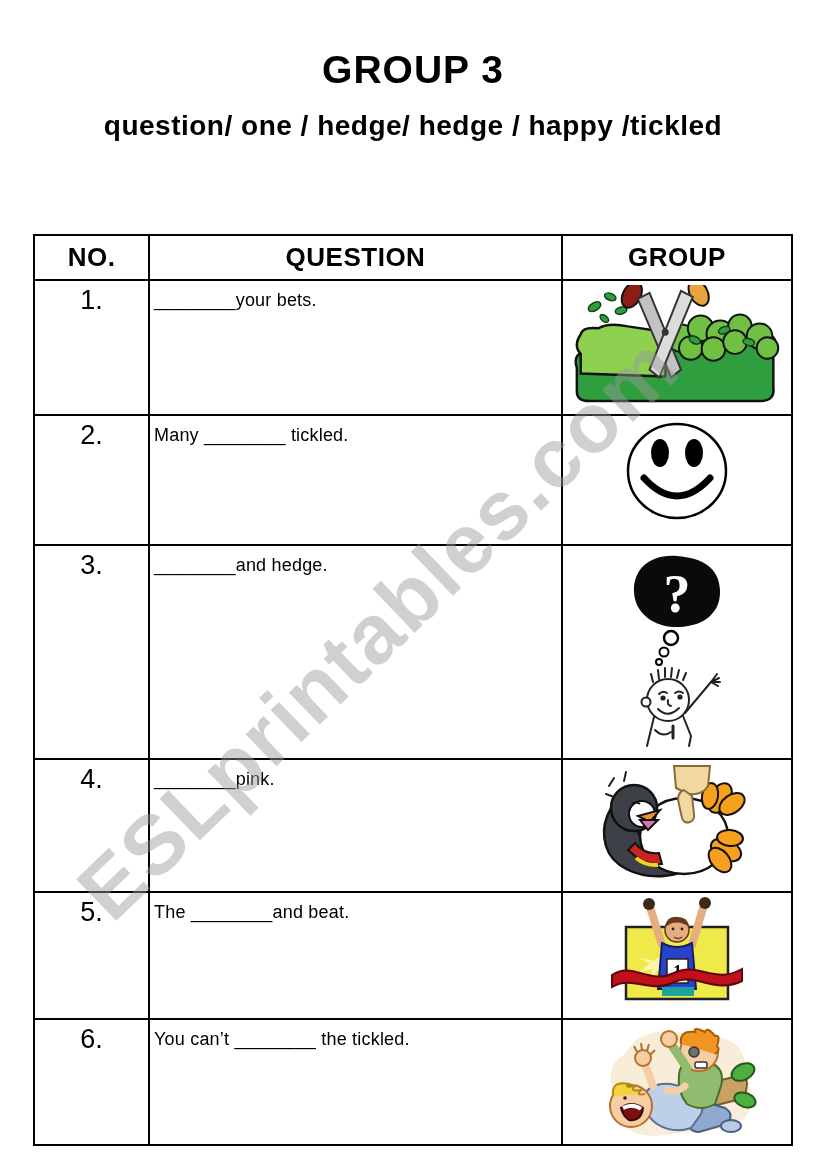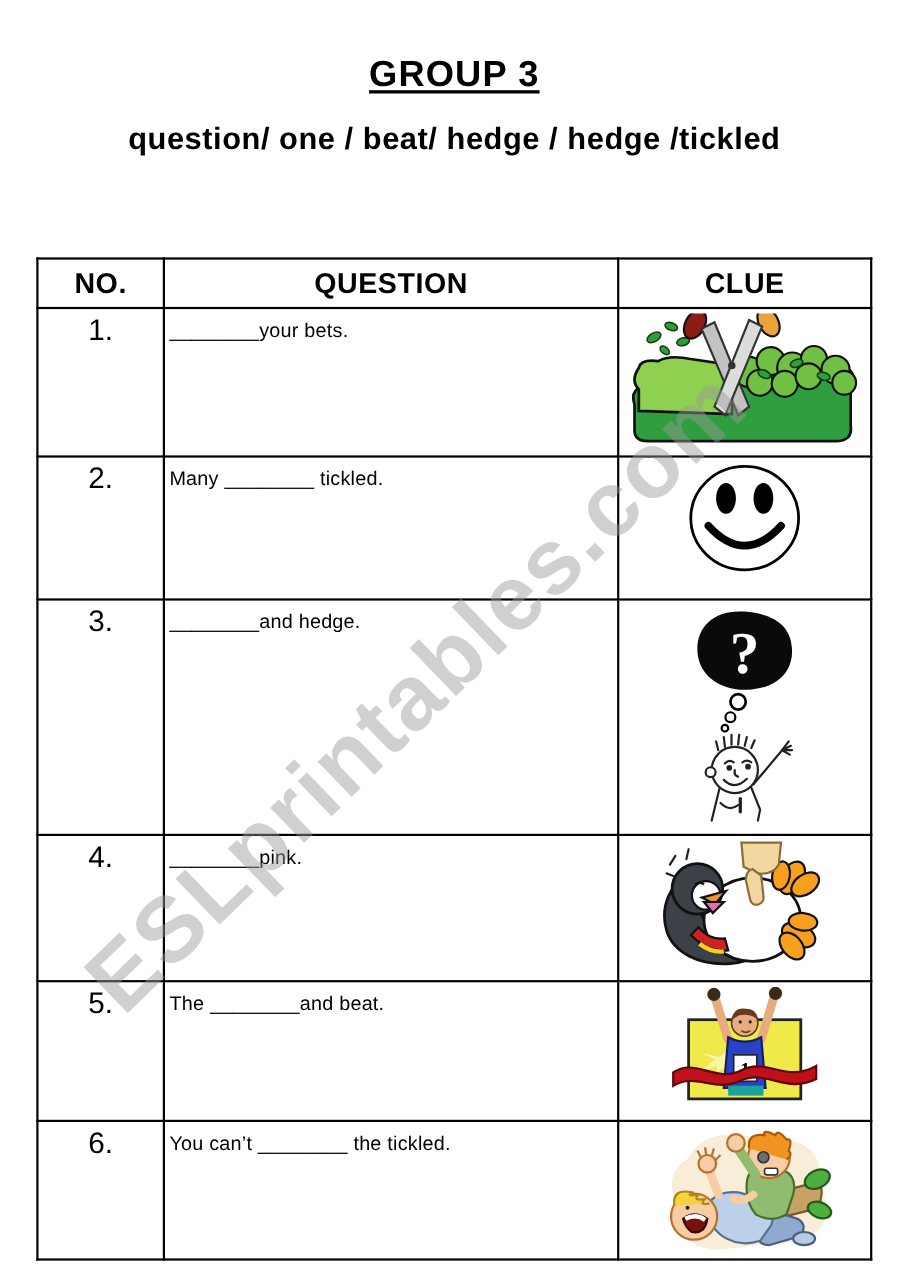--- a/index.html
+++ b/index.html
@@ -9,22 +9,21 @@
     position:relative;
     overflow:hidden;
     font-family:"Liberation Sans", sans-serif;
     color:#000;
   }
   .title-wrap {
     position:absolute; top:48px; left:0; width:826px;
     text-align:center;
   }
   .title-wrap .title {
-    font-size:33px; font-weight:bold;
-    text-decoration:underline;
+    font-size:39px; font-weight:bold;
     text-underline-offset:4px;
     letter-spacing:1px;
   }
   .word-bank {
     position:absolute; top:110px; left:0; width:826px;
     text-align:center;
     font-size:28px; font-weight:bold;
     letter-spacing:0.5px;
   }
   table.worksheet {
@@ -86,33 +85,33 @@
     line-height:92px;
   }
 </style>
 </head>
 <body>
 
 <div class="title-wrap">
   <span class="title">GROUP 3</span>
 </div>
 
-<div class="word-bank">question/ one / beat/ hedge / hedge /tickled</div>
+<div class="word-bank">question/ one / hedge/ hedge / happy /tickled</div>
 
 <table class="worksheet">
   <colgroup>
       <col class="c-no">
       <col class="c-q">
       <col class="c-clue">
     </colgroup>
   <tbody>
       <tr class="hdr">
     <th>NO.</th>
     <th>QUESTION</th>
-    <th>CLUE</th>
+    <th>GROUP</th>
   </tr>
 
   <tr class="r1">
     <td class="no-cell">1.</td>
     <td class="q-cell">________your bets.</td>
     <td class="clue-cell">
       <svg width="226" height="122" viewBox="0 0 230 124">
 
         <g fill="#2f9e3e" stroke="#143d14" stroke-width="1.5">
           <ellipse cx="28" cy="22" rx="7" ry="4" transform="rotate(-30 28 22)"></ellipse>

